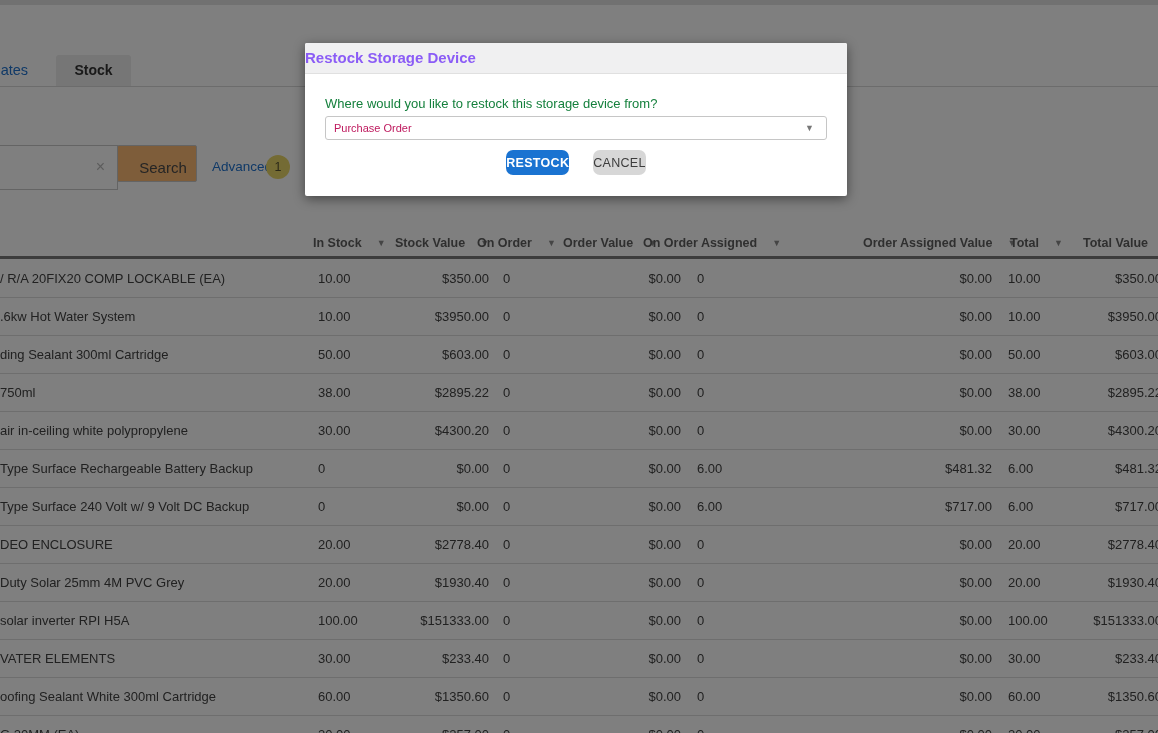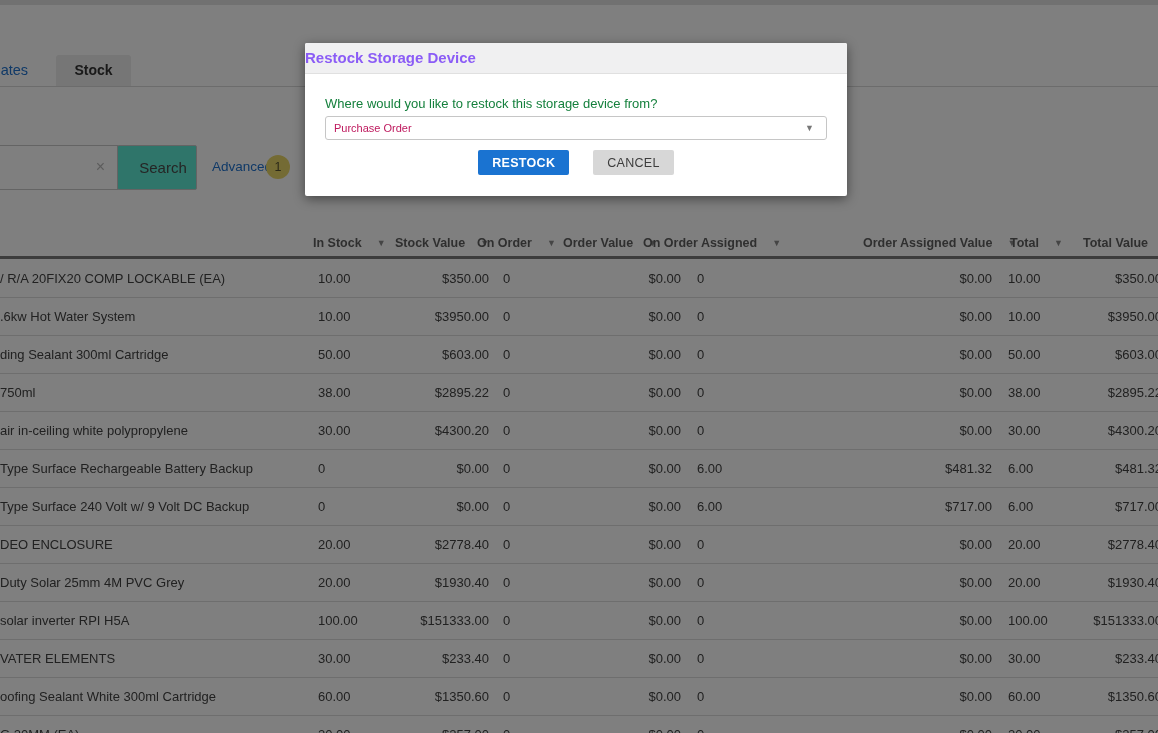--- a/index.html
+++ b/index.html
@@ -13,21 +13,21 @@
   .tabs-row{position:absolute;left:0;top:55px;width:1158px;height:31px;border-bottom:1px solid #d8d8d8;}
   .tab-link{position:absolute;left:-38px;top:0;height:31px;line-height:31px;
     font-size:14.5px;color:#2073cf;cursor:pointer;white-space:nowrap;}
   .tab-active{position:absolute;left:56px;top:0;width:75px;height:31px;background:#ececec;
     border-radius:3px 3px 0 0;text-align:center;line-height:31px;font-size:14px;
     font-weight:bold;color:#333;cursor:pointer;}
   
   .search-input{position:absolute;left:-60px;top:145px;width:178px;height:45px;
     background:#fff;border:1px solid #c9c9c9;box-sizing:border-box;}
   .clear-x{position:absolute;right:12px;top:12px;font-size:16px;color:#b9b9b9;cursor:pointer;}
-  .search-btn{position:absolute;left:117px;top:145px;width:80px;height:45px;background:#5eead4;
+  .search-btn{position:absolute;left:117px;top:145px;width:80px;height:37px;background:#fdba74;
     border:1px solid #c9c9c9;box-sizing:border-box;text-align:center;line-height:43px;
     font-size:15px;color:#4a4a4a;cursor:pointer;border-radius:2px;padding-left:12px;}
   .advanced{position:absolute;left:212px;top:159px;font-size:13.5px;color:#2073cf;cursor:pointer;}
   .adv-badge{position:absolute;left:266px;top:155px;width:24px;height:24px;border-radius:50%;
     background:#e9d669;color:#56512f;font-size:12.5px;text-align:center;line-height:24px;}
   
   .thead{position:absolute;left:0;top:228px;width:1162px;height:29px;}
   .th{position:absolute;top:0;height:29px;display:flex;align-items:center;gap:15px;
     font-size:12.5px;font-weight:bold;color:#5f5f5f;white-space:nowrap;cursor:pointer;}
   .th:nth-child(1){left:313px}.th:nth-child(2){left:395px}.th:nth-child(3){left:477px}
@@ -53,22 +53,22 @@
     border-radius:2px;box-shadow:0 3px 12px rgba(0,0,0,0.45);}
   .modal-header{height:30px;background:#f0f0f1;border-bottom:1px solid #e0e0e0;
     border-radius:2px 2px 0 0;line-height:30px;
     font-size:15px;font-weight:bold;color:#8b5cf6;}
   .modal-question{margin:22px 20px 5px 20px;font-size:13px;color:#15803d;}
   .modal-select{position:relative;margin:0 20px;height:24px;border:1px solid #c6c6c6;
     border-radius:3px;box-sizing:border-box;cursor:pointer;background:#fff;}
   .modal-select .sel-text{line-height:22px;padding-left:8px;font-size:11px;color:#be185d;}
   .sel-caret{position:absolute;right:12px;top:0;line-height:22px;font-size:9px;color:#777;}
   .modal-buttons{margin-top:10px;display:flex;justify-content:center;gap:24px;}
-  .btn{height:25px;border:none;border-radius:2px;font-size:12.5px;cursor:pointer;
-    font-family:"Liberation Sans",sans-serif;letter-spacing:0.3px;padding:0 14px;}
+  .btn{height:25px;border:none;border-radius:7px;font-size:12.5px;cursor:pointer;
+    font-family:"Liberation Sans",sans-serif;letter-spacing:0.3px;padding:0 0;}
   .btn-primary{background:#1a73d1;color:#fff;font-weight:bold;}
   .btn-cancel{background:#d7d7d7;color:#3d3d3d;}
 </style>
 </head>
 <body>
 
 <div class="top-strip"></div>
 
 <div class="tabs-row">
   <span class="tab-link">Templates</span>

